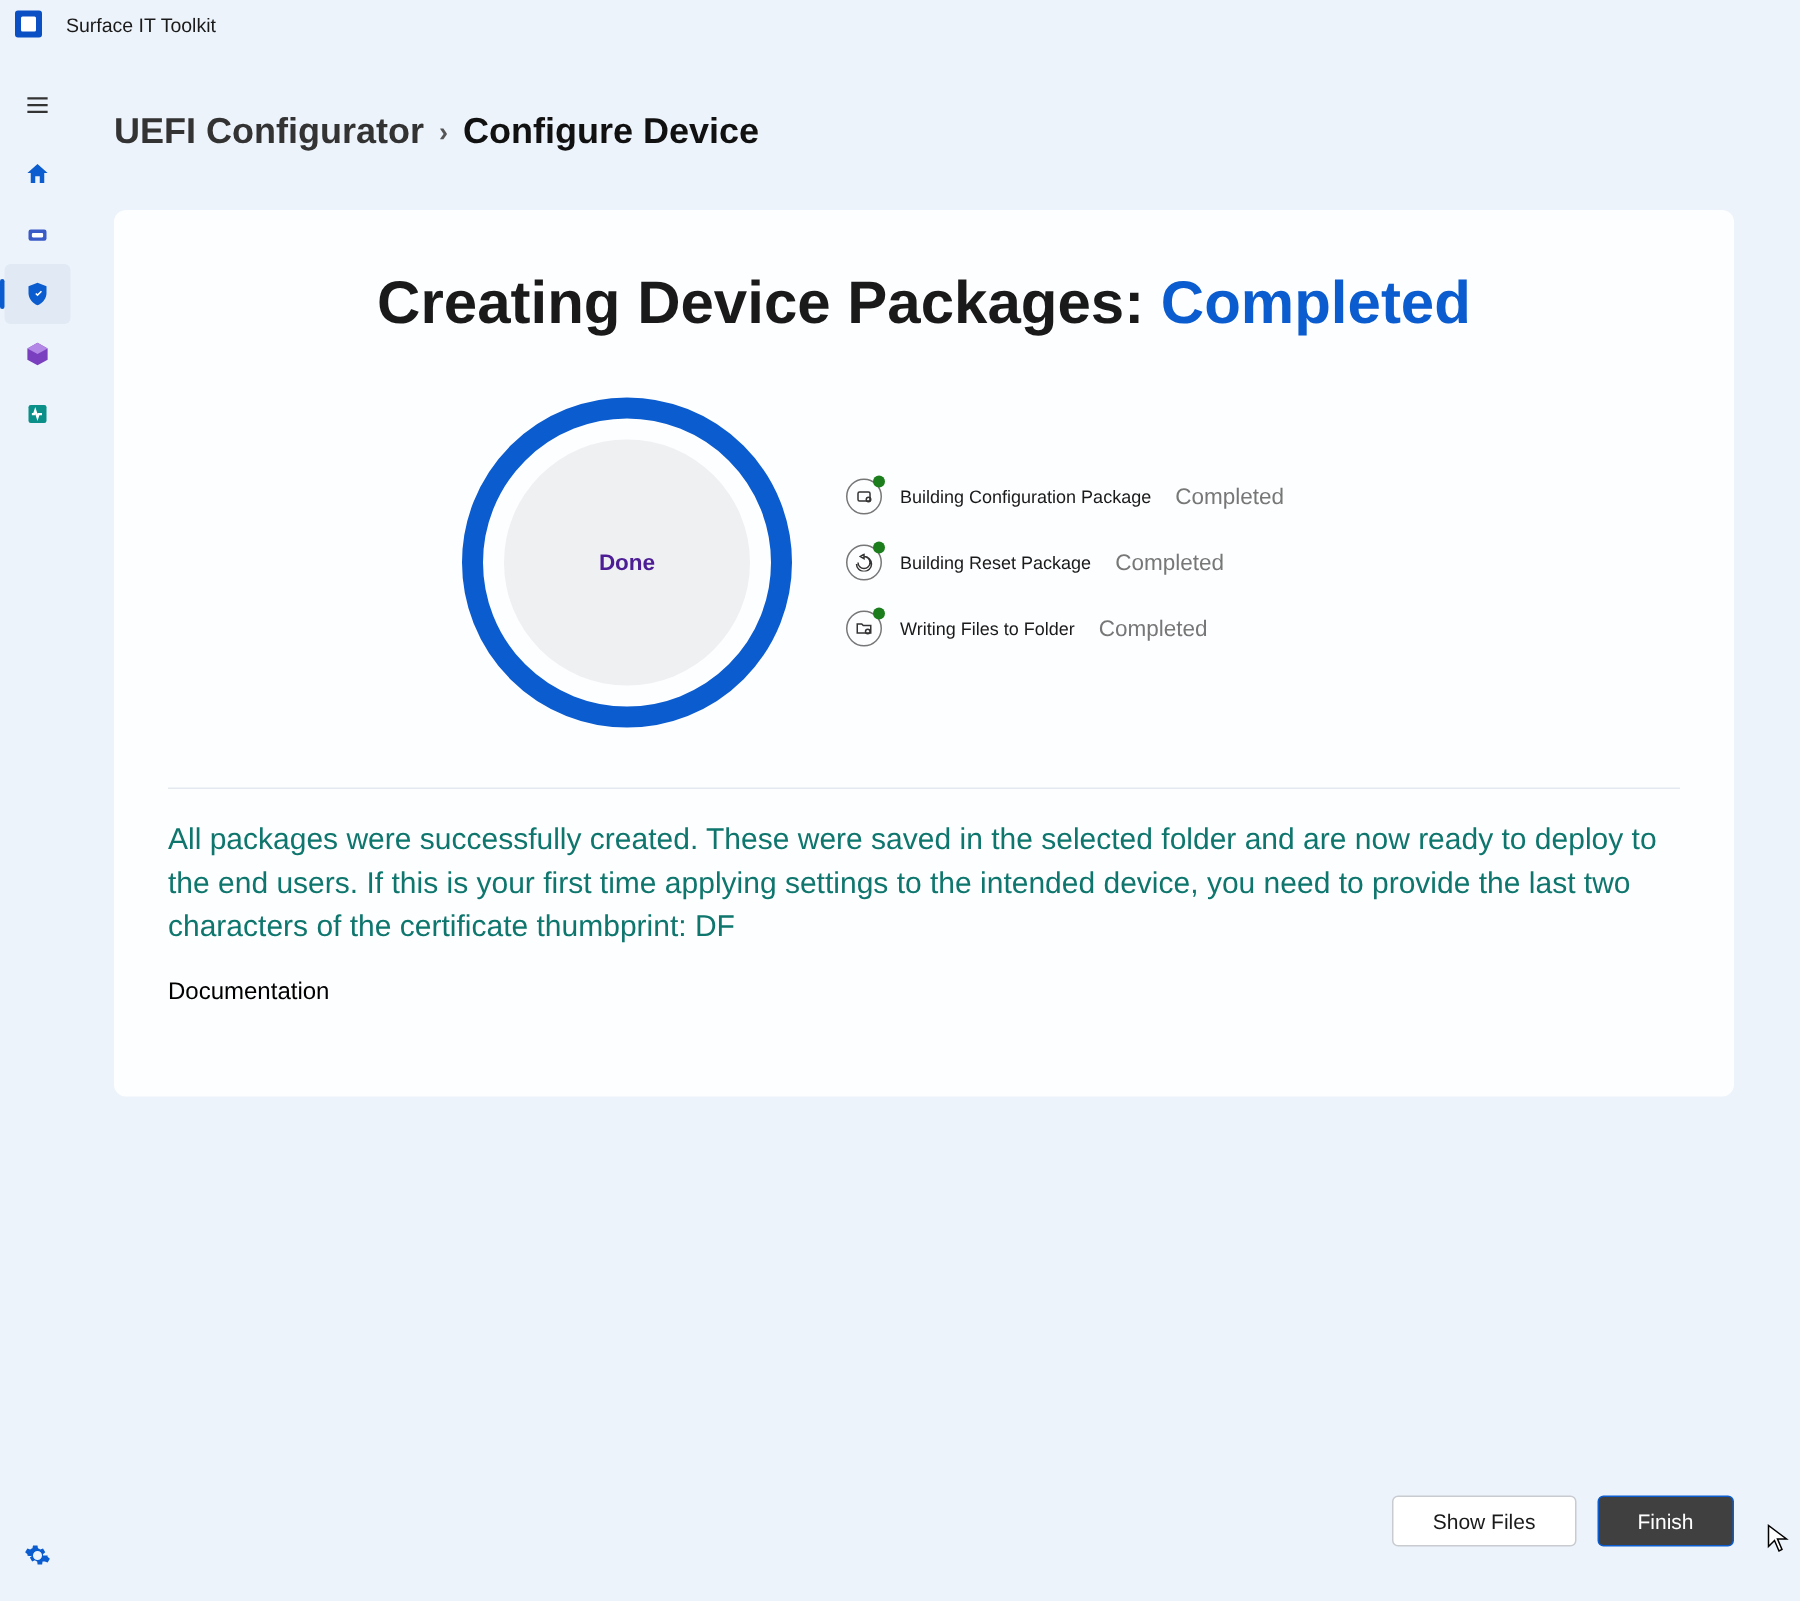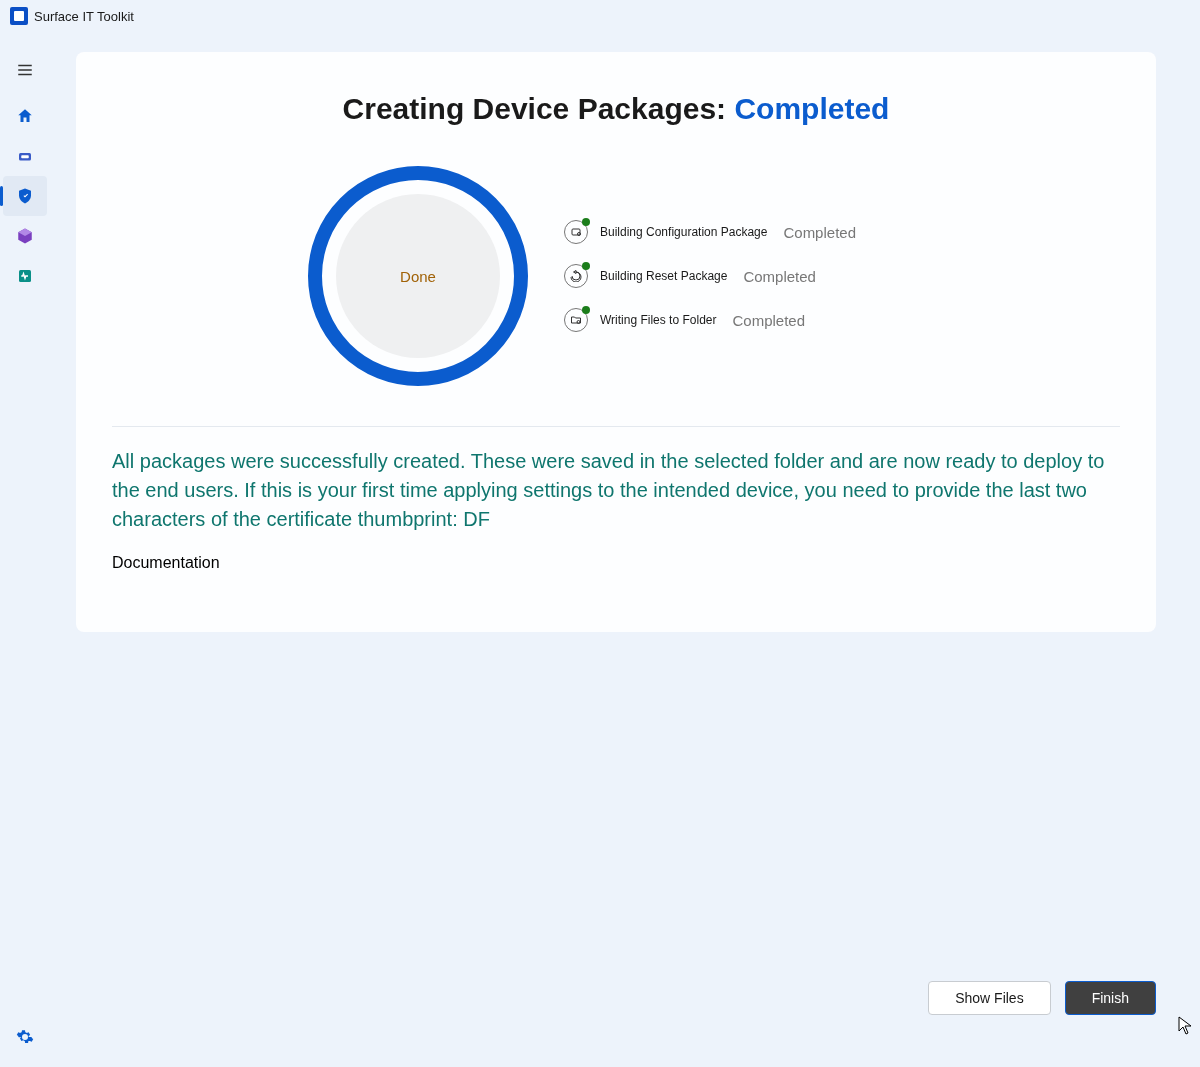--- a/index.html
+++ b/index.html
@@ -9,21 +9,21 @@
     color: #1a1a1a;
     position: relative;
     overflow: hidden;
   }
   .titlebar {
     height: 32px;
     display: flex;
     align-items: center;
     padding: 0 10px;
     font-size: 13px;
-    gap: 6px;
+    gap: 16px;
     background: #edf3fb;
   }
   .app-icon {
     width: 18px; height: 18px;
     background: #0b4fc5;
     border-radius: 2px;
     display: flex; align-items: center; justify-content: center;
   }
   .app-icon-inner {
     width: 10px; height: 10px;
@@ -92,21 +92,21 @@
     font-weight: 600;
     margin-bottom: 26px;
   }
   .card {
     background: #fdfeff;
     border-radius: 8px;
     padding: 40px 36px 60px 36px;
   }
   .status-head {
     text-align: center;
-    font-size: 30px;
+    font-size: 40px;
     font-weight: 600;
     margin-bottom: 40px;
   }
   .status-head .status-val { color: #0b5cce; }
   .progress-row {
     display: flex;
     align-items: center;
     gap: 36px;
     padding-left: 196px;
   }
@@ -115,23 +115,23 @@
     border-radius: 50%;
     border: 14px solid #0b5cce;
     display: flex; align-items: center; justify-content: center;
     position: relative;
   }
   .ring-inner {
     width: 164px; height: 164px;
     background: #eff0f1;
     border-radius: 50%;
     display: flex; align-items: center; justify-content: center;
-    color: #a16207;
+    color: #4c1d95;
     font-size: 15px;
-    font-weight: 400;
+    font-weight: 700;
   }
   .steps { display: flex; flex-direction: column; gap: 20px; }
   .step { display: flex; align-items: center; gap: 12px; }
   .step-icon {
     width: 24px; height: 24px;
     border: 1px solid #777;
     border-radius: 50%;
     position: relative;
     display: flex; align-items: center; justify-content: center;
     font-size: 12px; color: #333;
@@ -143,21 +143,21 @@
     background: #1b7d1b;
     border-radius: 50%;
   }
   .step-label { font-size: 12px; color: #1a1a1a; }
   .step-status { font-size: 15px; color: #777; margin-left: 4px; }
   .divider { height: 1px; background: #e4e9ef; margin: 40px 0 20px 0; }
   .summary { font-size: 20px; color: #0f766e; line-height: 1.45; }
   .doc-link { color: #000000; font-size: 16px; margin-top: 20px; display: inline-block; cursor: pointer; }
   .footer {
     position: absolute;
-    right: 44px; bottom: 52px;
+    right: 44px; bottom: 36px;
     display: flex; gap: 14px;
   }
   .btn {
     height: 34px;
     padding: 0 26px;
     border-radius: 4px;
     font-size: 14px;
     cursor: pointer;
     display: flex; align-items: center; justify-content: center;
     border: 1px solid #c8ccd1;
@@ -220,20 +220,25 @@
     <div class="settings-bottom">
       <div class="nav-item">
         <svg width="18" height="18" viewBox="0 0 24 24">
             <path fill="#0b5cce" d="M12 8a4 4 0 100 8 4 4 0 000-8zm9 4a7 7 0 01-.1 1.2l2.1 1.6-2 3.5-2.5-1a7 7 0 01-2 .1l-.4 2.6h-4l-.4-2.6a7 7 0 01-2-1.1l-2.5 1-2-3.5 2.1-1.6A7 7 0 013 12a7 7 0 01.1-1.2L1 9.2l2-3.5 2.5 1a7 7 0 012-1.1L8 3h4l.4 2.6a7 7 0 012 1.1l2.5-1 2 3.5-2.1 1.6c.1.4.2.8.2 1.2z"></path>
           </svg>
       </div>
     </div>
   </div>
 
   <div class="content">
+    <div class="breadcrumb">
+      <span class="parent">UEFI Configurator</span>
+      <span class="chev">›</span>
+      <span class="current">Configure Device</span>
+    </div>
 
 
     <div class="card">
       <div class="status-head">
         <span>Creating Device Packages:</span>
         <span class="status-val">Completed</span>
       </div>
 
       <div class="progress-row">
         <div class="ring">

